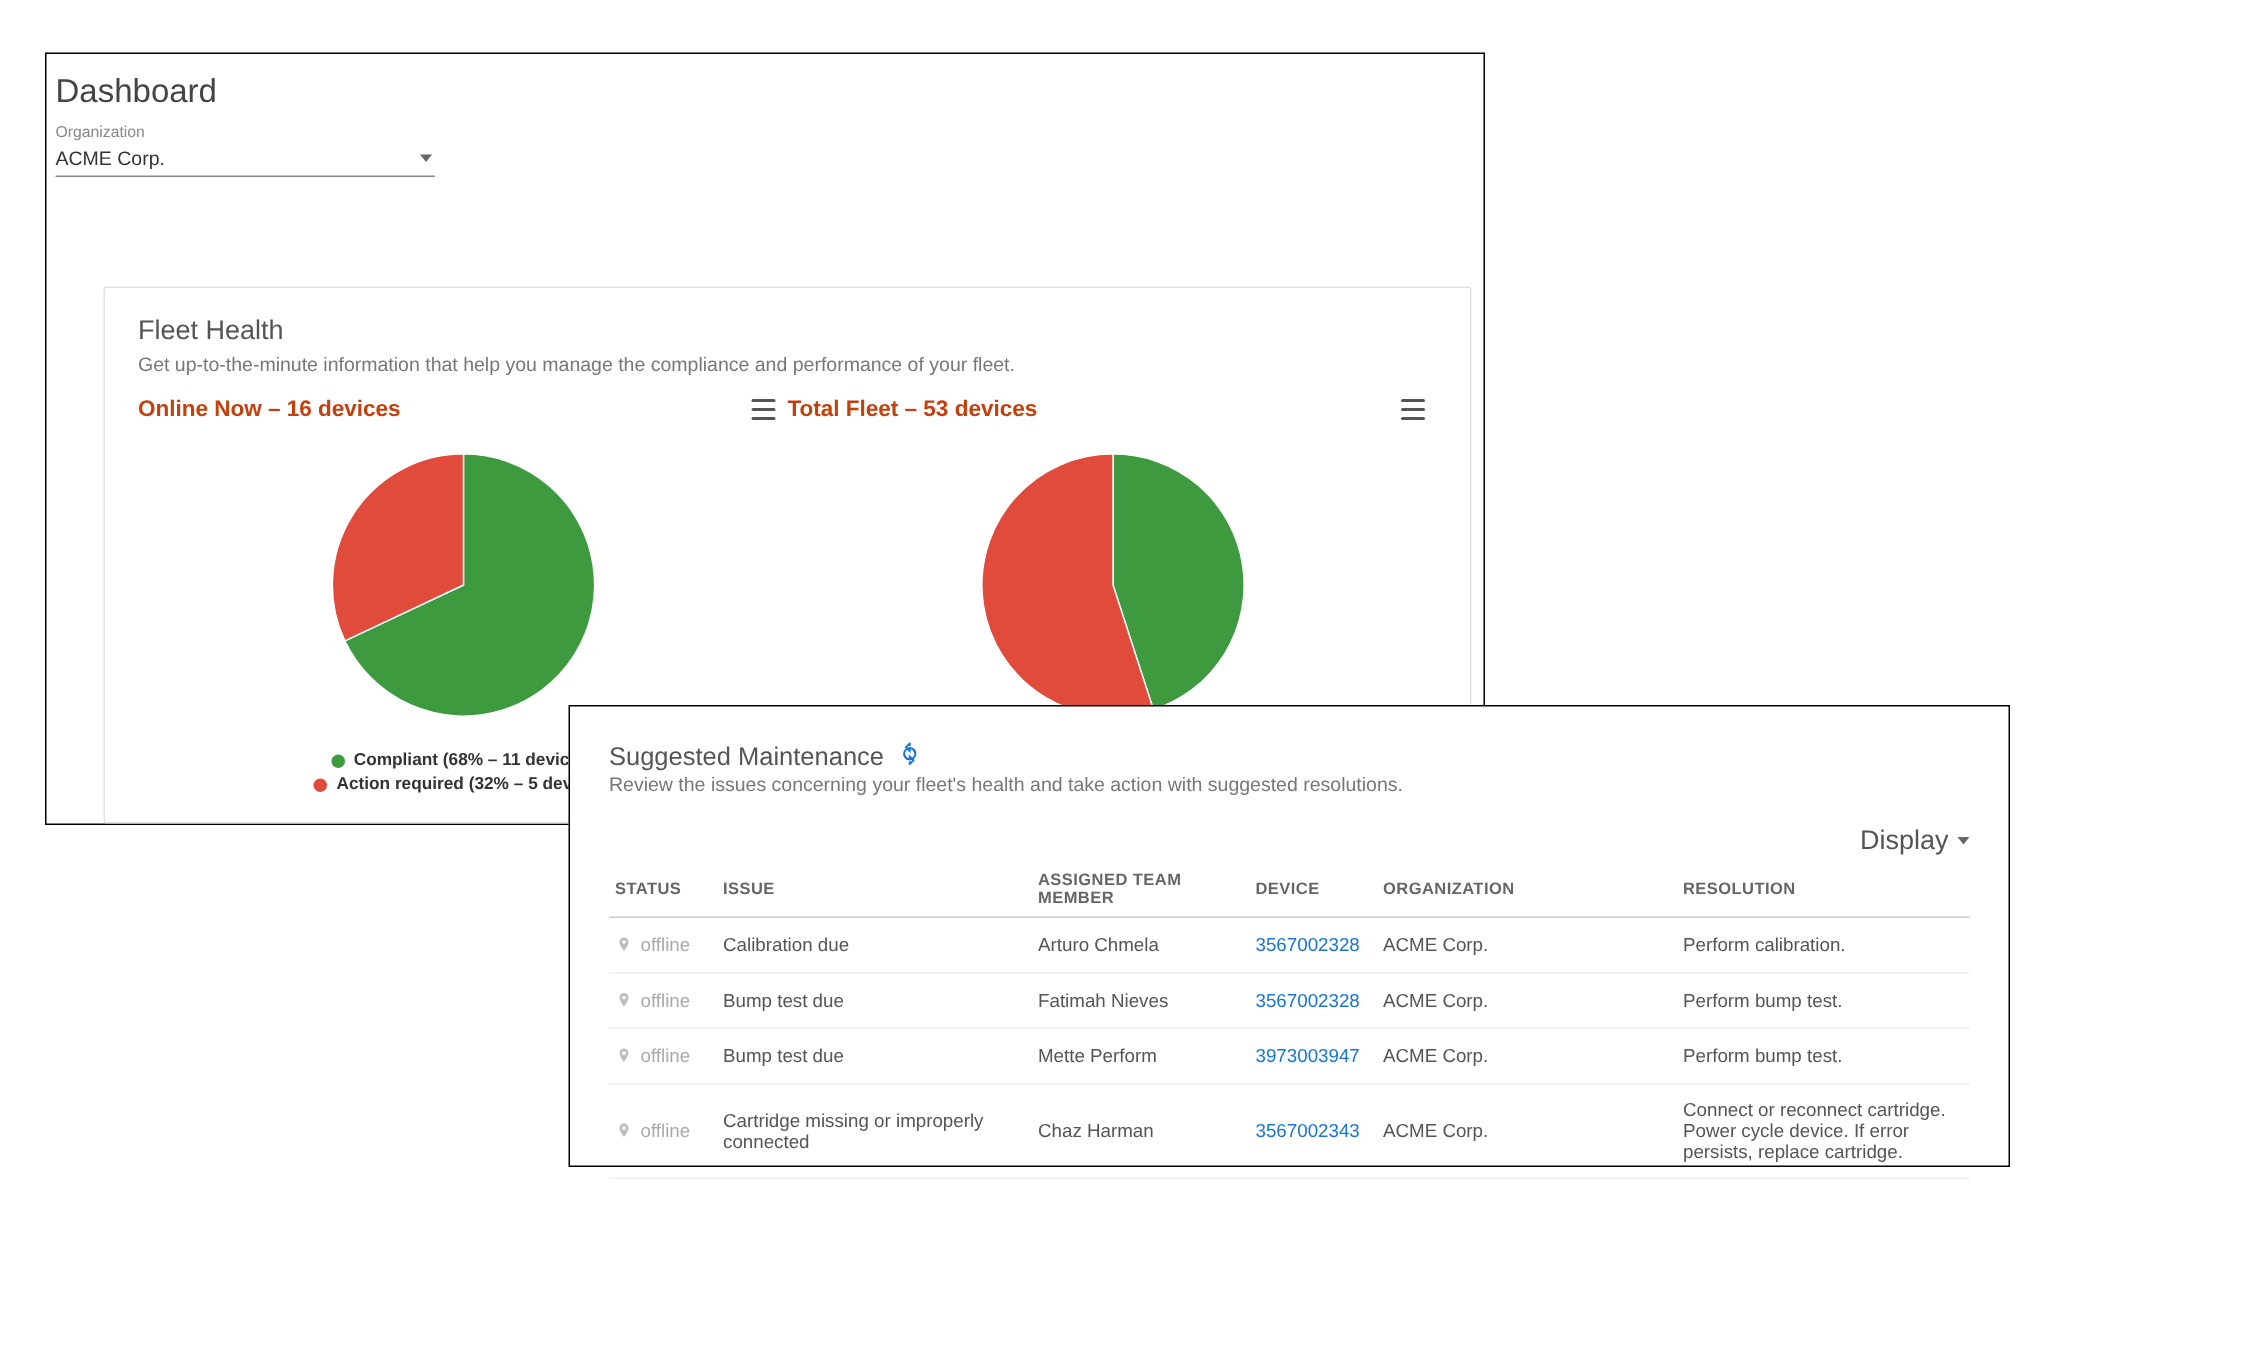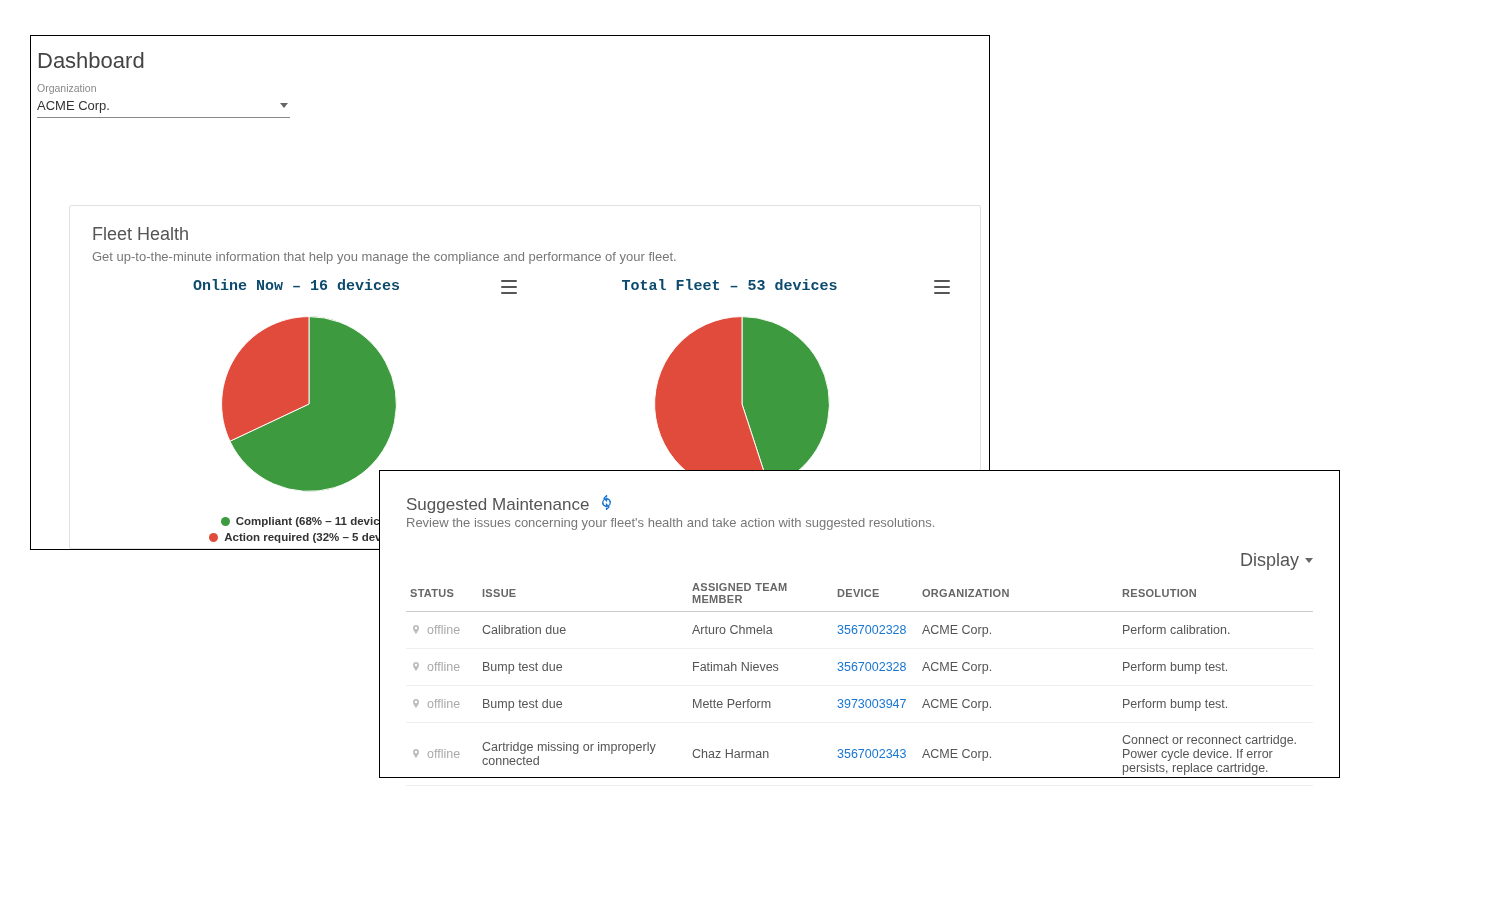--- a/index.html
+++ b/index.html
@@ -7,27 +7,27 @@
   .canvas{position:relative;width:1500px;height:900px;}
 
   
   .win-dash{position:absolute;left:30px;top:35px;width:960px;height:515px;border:1px solid #000;background:#fff;}
   .dash-title{font-size:22px;color:#444;padding:12px 6px 4px 6px;}
   .org-wrap{padding:4px 6px 0 6px;width:265px;}
   .org-label{font-size:10.5px;color:#888;margin-bottom:2px;}
   .org-select{display:flex;align-items:center;justify-content:space-between;border-bottom:1px solid #888;padding:2px 2px 4px 0;font-size:13px;color:#333;cursor:pointer;}
   .caret{width:0;height:0;border-left:4px solid transparent;border-right:4px solid transparent;border-top:5px solid #666;}
 
-  .fleet-card{position:absolute;left:38px;right:8px;top:155px;bottom:0;border:1px solid #e1e1e1;border-radius:2px;padding:18px 22px 14px 22px;background:#fff;overflow:hidden;margin-top:14px;}
+  .fleet-card{position:absolute;left:38px;right:8px;top:155px;bottom:0;border:1px solid #e1e1e1;border-radius:2px;padding:18px 22px 14px 22px;background:#fff;overflow:hidden;}
   .fleet-title{font-size:18px;color:#555;margin-bottom:4px;}
   .fleet-sub{font-size:13px;color:#777;margin-bottom:14px;}
   .charts-row{display:flex;}
   .chart-cell{flex:1;position:relative;}
   .chart-hdr{display:flex;align-items:center;}
-  .chart-title{flex:1;text-align:center;font-size:15px;font-weight:600;color:#0c4a6e;font-family:Liberation Mono, monospace;}
+  .chart-title{flex:1;font-size:15px;font-weight:600;color:#c2410c;}
   .menu-icon{width:16px;height:14px;display:flex;flex-direction:column;justify-content:space-between;cursor:pointer;margin-right:8px;}
   .menu-icon span{display:block;height:2px;background:#555;border-radius:1px;}
   .pie-wrap{display:flex;justify-content:center;margin-top:14px;}
   svg.pie{width:190px;height:190px;}
   .legend{margin-top:16px;display:flex;flex-direction:column;align-items:center;gap:4px;}
   .legend-row{display:flex;align-items:center;font-size:11.5px;color:#333;font-weight:600;}
   .swatch{width:9px;height:9px;border-radius:50%;margin-right:6px;}
 
   
   .win-maint{position:absolute;left:379px;top:470px;width:961px;height:308px;border:1px solid #000;background:#fff;padding:24px 26px 10px 26px;}

